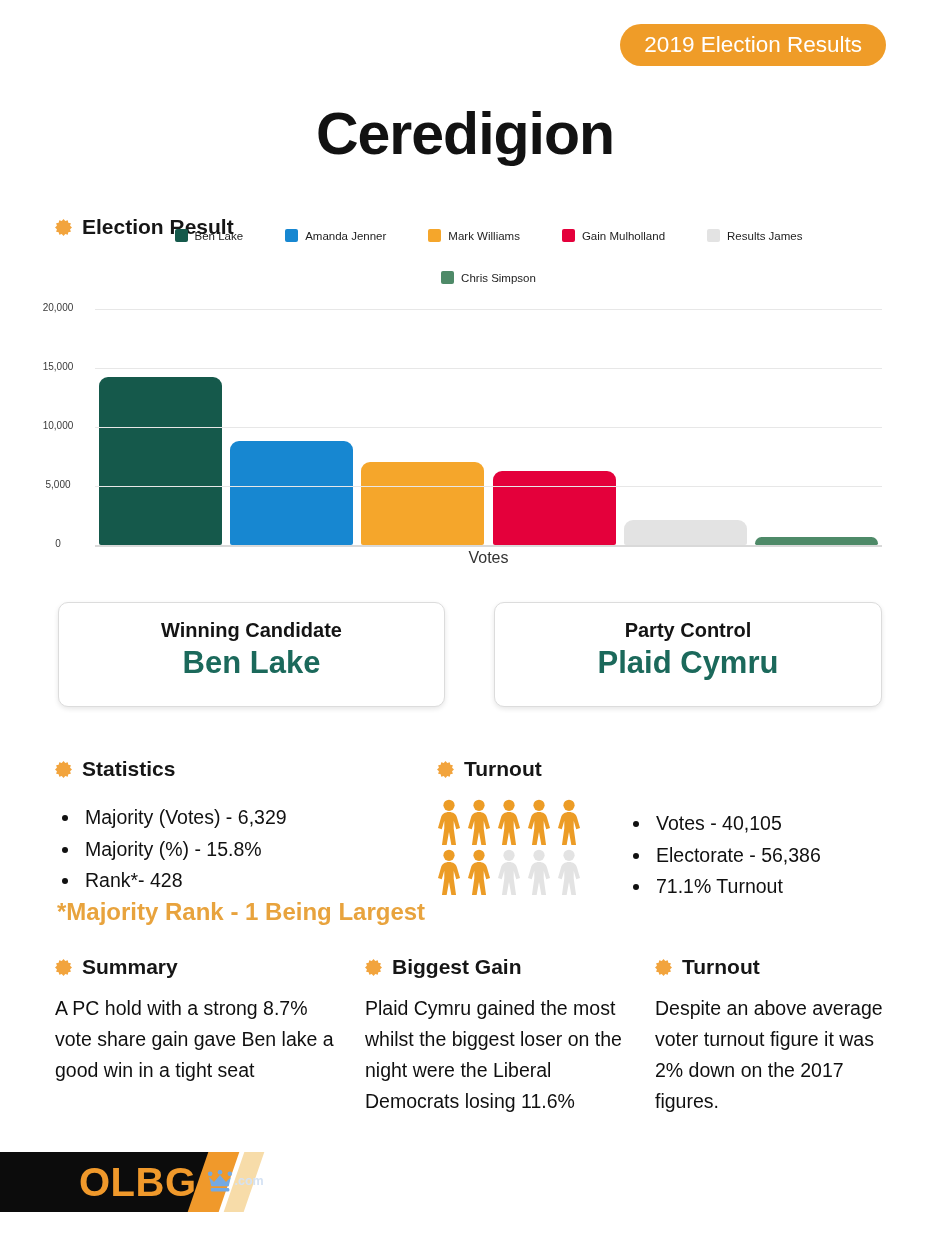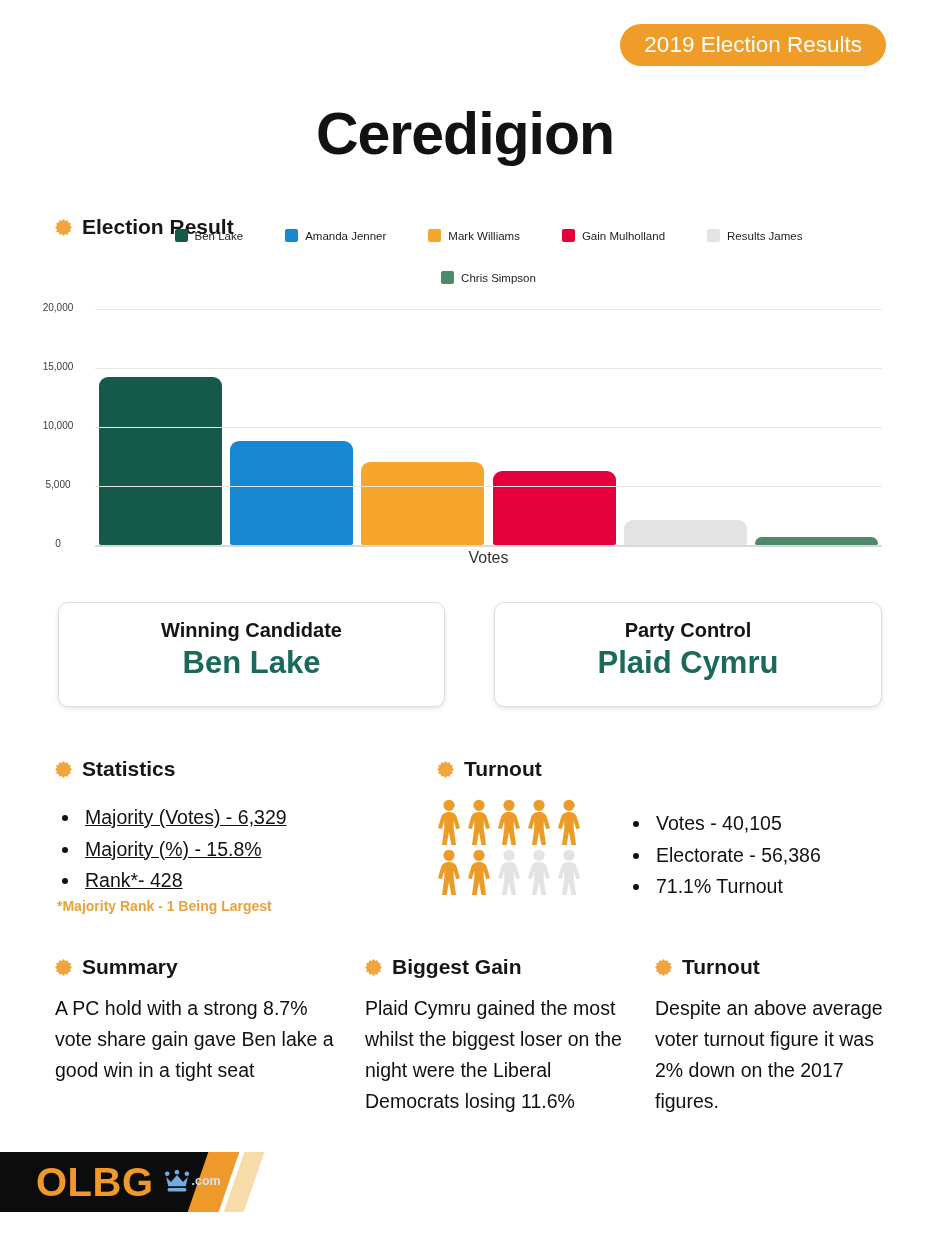--- a/index.html
+++ b/index.html
@@ -48,23 +48,23 @@
   .card{position:absolute;top:602px;height:103px;background:#fff;border:1px solid #dcdcdc;
         border-radius:10px;box-shadow:0 2px 5px rgba(0,0,0,0.10);text-align:center;}
   .card1{left:58px;width:385px;}
   .card2{left:494px;width:386px;}
   .card-label{margin-top:16px;font-size:20px;font-weight:700;color:#141414;}
   .card-value{margin-top:3px;font-size:31px;font-weight:800;color:#1B695B;}
 
   
   .list{position:absolute;margin:0;padding-left:24px;list-style:disc;}
   .list li{font-size:19.5px;line-height:31.5px;color:#111;padding-left:4px;}
-  .stats-list{left:57px;top:802px;text-decoration:underline;}
+  .stats-list{left:57px;top:802px;}
   .turnout-list{left:628px;top:808px;}
-  .stats-note{position:absolute;left:57px;top:898px;font-size:14px;font-weight:700;
+  .stats-note{position:absolute;left:57px;top:898px;font-size:24px;font-weight:700;
               color:#E8A33D;}
 
   
   .people{position:absolute;left:436px;top:799px;width:150px;display:flex;flex-wrap:wrap;
           gap:3px 4px;}
   .person{width:26px;height:47px;}
 
   
   .col{position:absolute;top:955px;}
   .col-summary{left:55px;width:288px;}
@@ -72,21 +72,21 @@
   .col-turnout2{left:655px;width:252px;}
   .col .heading{position:static;}
   .col p{margin:14px 0 0 0;font-size:19.5px;line-height:31px;color:#101010;}
 
   
   .fb{position:absolute;top:1152px;height:60px;transform:skewX(-19deg);}
   .fb-black{left:-16px;width:220px;background:#0c0c0c;}
   .fb-orange{left:198px;width:31px;background:#F0992B;}
   .fb-cream{left:234px;width:20px;background:#F7DCA9;}
   .footer-content{position:absolute;top:1152px;left:0;height:60px;display:flex;
-                  align-items:center;padding-left:36px;}
+                  align-items:center;padding-left:79px;}
   .logo-text{font-size:40px;font-weight:800;color:#F0992B;letter-spacing:0.5px;}
   .crown-col{display:flex;flex-direction:row;align-items:center;margin-left:8px;}
   .crown{width:30px;height:24px;}
   .logo-suffix{font-size:12.5px;font-weight:700;color:#D4E2F4;margin-top:-2px;}
 </style>
 </head>
 <body>
 
 <div class="page">
 

